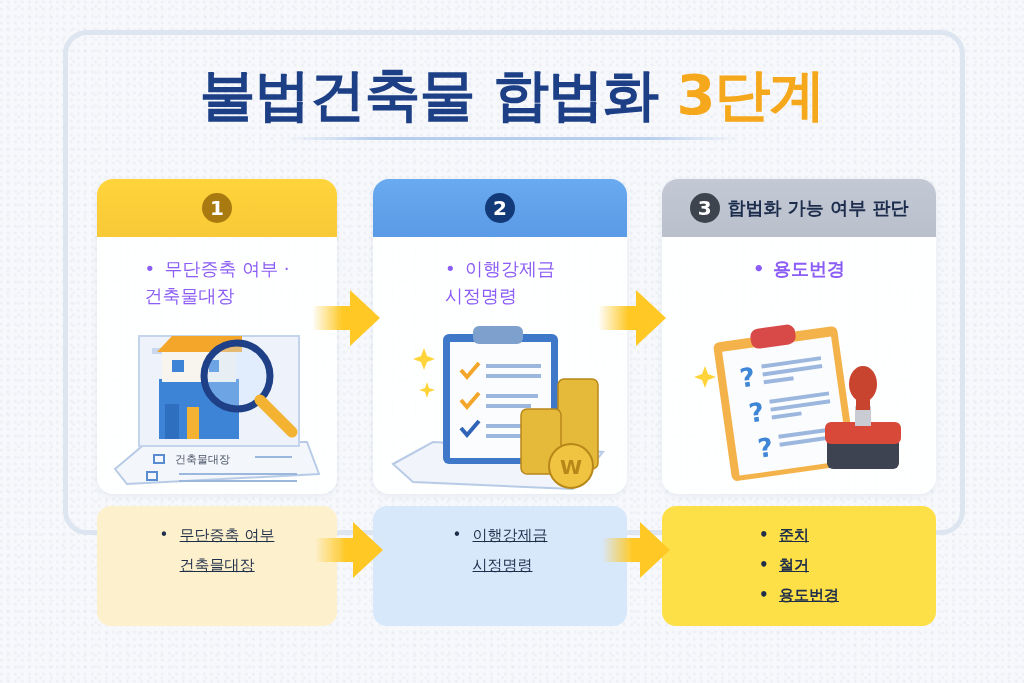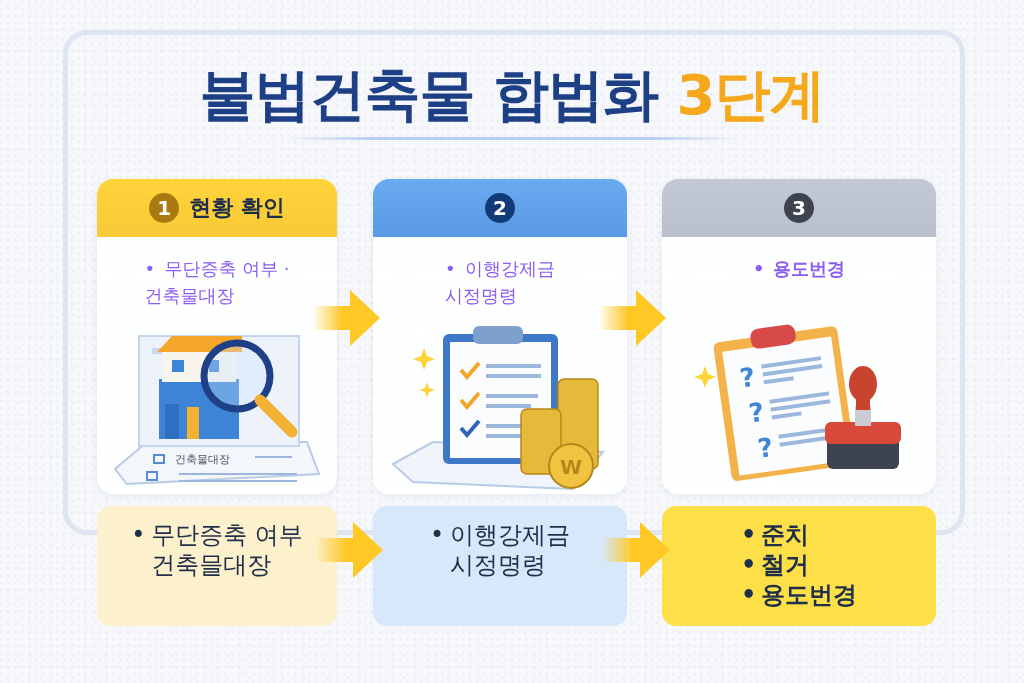--- a/index.html
+++ b/index.html
@@ -56,21 +56,21 @@
   .c2 .num { background: #123a78; }
   .c3 { left: 662px; width: 274px; }
   .c3 .head { background: linear-gradient(180deg, #c3c9d4, #b9c0cc); font-size: 18px; gap: 8px; }
   .c3 .num { background: #3e444e; }
   .c3 .items ul { font-weight: bold; }
 
   .bcard {
     position: absolute; top: 506px; height: 120px; border-radius: 14px;
     display: flex; justify-content: center; padding-top: 14px;
   }
-  .bcard ul { list-style: none; font-size: 24px; line-height: 30px; color: #1f2e4a; }
+  .bcard ul { list-style: none; font-size: 15px; line-height: 30px; color: #1f2e4a; text-decoration: underline; }
   .bcard li { position: relative; padding-left: 20px; }
   .bcard li.cont { padding-left: 20px; }
   .bcard li.bullet::before { content: "•"; position: absolute; left: 0; top: 0; }
   .b1 { left: 97px; width: 240px; background: #fdf0cc; }
   .b2 { left: 373px; width: 254px; background: #d7e8fb; }
   .b3 { left: 662px; width: 274px; background: #fde047; }
   .b3 ul { font-weight: bold; }
 
   .arrow { position: absolute; width: 70px; height: 60px; }
 </style>
@@ -78,21 +78,20 @@
 <body>
 
 <div class="frame"></div>
 
 <h1 class="title"><span>불법건축물 합법화 </span><span class="accent">3단계</span></h1>
 <div class="title-rule"></div>
 
 <div class="card c1">
   <div class="head">
     <span class="num">1</span>
-    <span>현황 확인</span>
   </div>
   <div class="items">
     <ul>
       <li class="bullet">무단증축 여부 ·</li>
       <li class="cont">건축물대장</li>
     </ul>
   </div>
   <div class="illus">
     <svg width="240" height="170" viewBox="0 0 240 170">
       <polygon points="18,145 50,118 210,118 222,150 30,160" fill="#f3f6fb" stroke="#b8cbe6" stroke-width="2"></polygon>
@@ -150,20 +149,21 @@
       </g>
       <circle cx="198" cy="142" r="22" fill="#f0c441" stroke="#b8871a" stroke-width="2"></circle>
       <text x="198" y="150" text-anchor="middle" font-size="20" font-weight="bold" fill="#b8871a" font-family="DejaVu Sans, sans-serif">W</text>
     </svg>
   </div>
 </div>
 
 <div class="card c3">
   <div class="head">
     <span class="num">3</span>
+    <span>합법화 가능 여부 판단</span>
   </div>
   <div class="items">
     <ul>
       <li class="bullet">용도번경</li>
     </ul>
   </div>
   <div class="illus">
     <svg width="274" height="170" viewBox="0 0 274 170">
       <path d="M40,50 l3,-8 l3,8 l8,3 l-8,3 l-3,8 l-3,-8 l-8,-3z" fill="#ffd43b"></path>
       <g transform="rotate(-8 120 80)">

